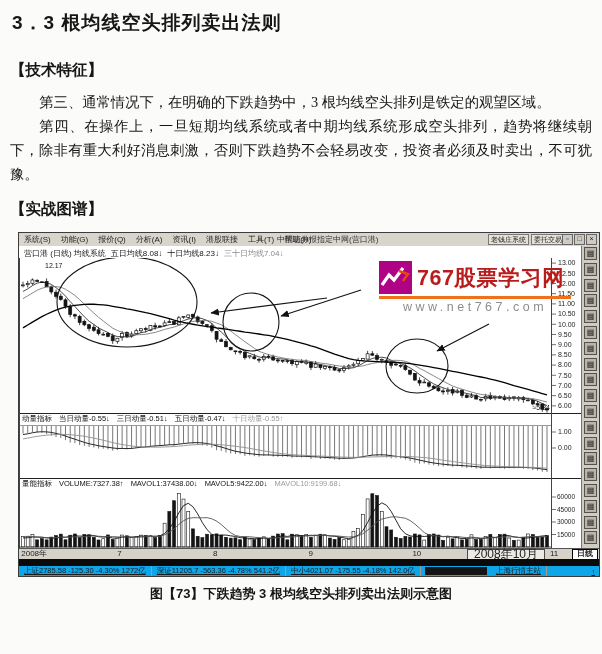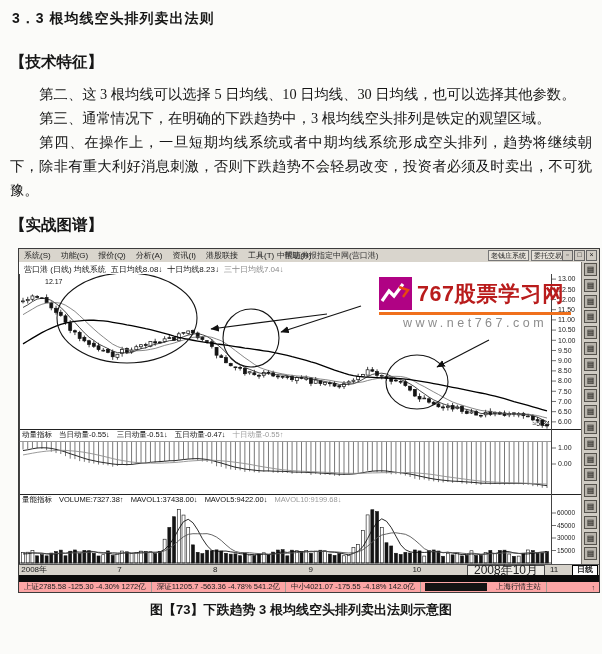--- a/index.html
+++ b/index.html
@@ -1,21 +1,21 @@
 <!DOCTYPE html>
 <html><head>
 <meta charset="utf-8">
 <style>
   html,body{margin:0;padding:0;}
   body{
     width:602px;height:654px;background:#fbfbf9;color:#161616;
     font-family:"Liberation Serif", serif;overflow:hidden;position:relative;
   }
   .doc{padding:8px 10px 0 10px;}
-  .title{font-family:"Liberation Sans",sans-serif;font-weight:700;font-size:14px;letter-spacing:1px;margin:2px 0 0 2px;}
+  .title{font-family:"Liberation Sans",sans-serif;font-weight:700;font-size:19px;letter-spacing:1px;margin:2px 0 0 2px;}
   .sec-head{font-family:"Liberation Sans",sans-serif;font-weight:700;font-size:15.5px;margin:24px 0 9px 0;}
   .sec-head.second{margin-top:13px;margin-bottom:12px;}
   .paras p{margin:0;font-size:14.3px;line-height:24px;text-indent:2.05em;text-align:justify;}
   
   .chart{position:relative;width:582px;height:345px;margin:10px 0 0 8px;border:1px solid #3c3c3c;
          background:#fff;font-family:"Liberation Sans",sans-serif;box-sizing:border-box;}
   .menubar{position:absolute;left:0;top:0;width:580px;height:14px;background:#d9d5cd;border-bottom:1px solid #8a8a82;
            display:flex;align-items:center;font-size:8px;color:#1d1d1d;box-sizing:border-box;}
   .menu-item{padding:0 5px;cursor:default;}
   .win-title{position:absolute;left:258px;top:1px;font-size:8px;color:#333;}
@@ -41,36 +41,35 @@
            font-size:8px;line-height:12px;text-align:center;color:#2c2a26;box-sizing:border-box;}
   .dateaxis{position:absolute;left:0;top:315px;width:580px;height:11px;background:#d6d2ca;border-top:1px solid #555;
             font-size:8px;color:#222;box-sizing:border-box;}
   .dt{position:absolute;top:0;line-height:10px;}
   .dt-hl{position:absolute;top:0;left:448px;width:76px;height:9px;border:1px solid #4a4a4a;background:#eceae4;
          font-size:12px;line-height:8px;text-align:center;}
   .dt-tail{position:absolute;top:0;left:531px;line-height:10px;}
   .dt-period{position:absolute;top:0;right:1px;width:24px;height:9px;border:1px solid #000;background:#fff;
              font-weight:700;font-size:8px;line-height:8px;text-align:center;}
   .blackbar{position:absolute;left:0;top:326px;width:580px;height:7px;background:#0a0a0a;}
-  .statusbar{position:absolute;left:0;top:333px;width:580px;height:10px;background:#fca5a5;display:flex;align-items:center;
-             font-size:7.5px;color:#1c1c1c;white-space:nowrap;overflow:hidden;}
+  .statusbar{position:absolute;left:0;top:333px;width:580px;height:10px;background:#0ea5e9;display:flex;align-items:center;
+             font-size:7.5px;color:#1c1c1c;white-space:nowrap;overflow:hidden;text-decoration:underline;}
   .st-seg{padding:0 5px;border-right:1px solid #a09c94;line-height:10px;}
   .st-logo{width:62px;height:8px;background:#141414;margin:0 4px;}
   .st-spacer{flex:1;}
   .st-ic{font-size:7px;margin-right:4px;color:#222;}
   .caption{font-family:"Liberation Sans",sans-serif;font-weight:700;font-size:13px;text-align:center;margin-top:8px;}
 </style>
 </head>
 <body>
 
 <div class="doc">
   <div class="title">3．3 根均线空头排列卖出法则</div>
   <div class="sec-head">【技术特征】</div>
   <div class="paras">
-      <p>第二、这 3 根均线可以选择 5 日均线、10 日均线、30 日均线，也可以选择其他参数。</p>
       <p>第三、通常情况下，在明确的下跌趋势中，3 根均线空头排列是铁定的观望区域。</p>
       <p>第四、在操作上，一旦短期均线系统或者中期均线系统形成空头排列，趋势将继续朝下，除非有重大利好消息刺激，否则下跌趋势不会轻易改变，投资者必须及时卖出，不可犹豫。</p>
     </div>
   <div class="sec-head second">【实战图谱】</div>
 
   <div class="chart">
     <div class="menubar">
       <span style="display:flex;">
           <span class="menu-item">系统(S)</span>
           <span class="menu-item">功能(G)</span>

